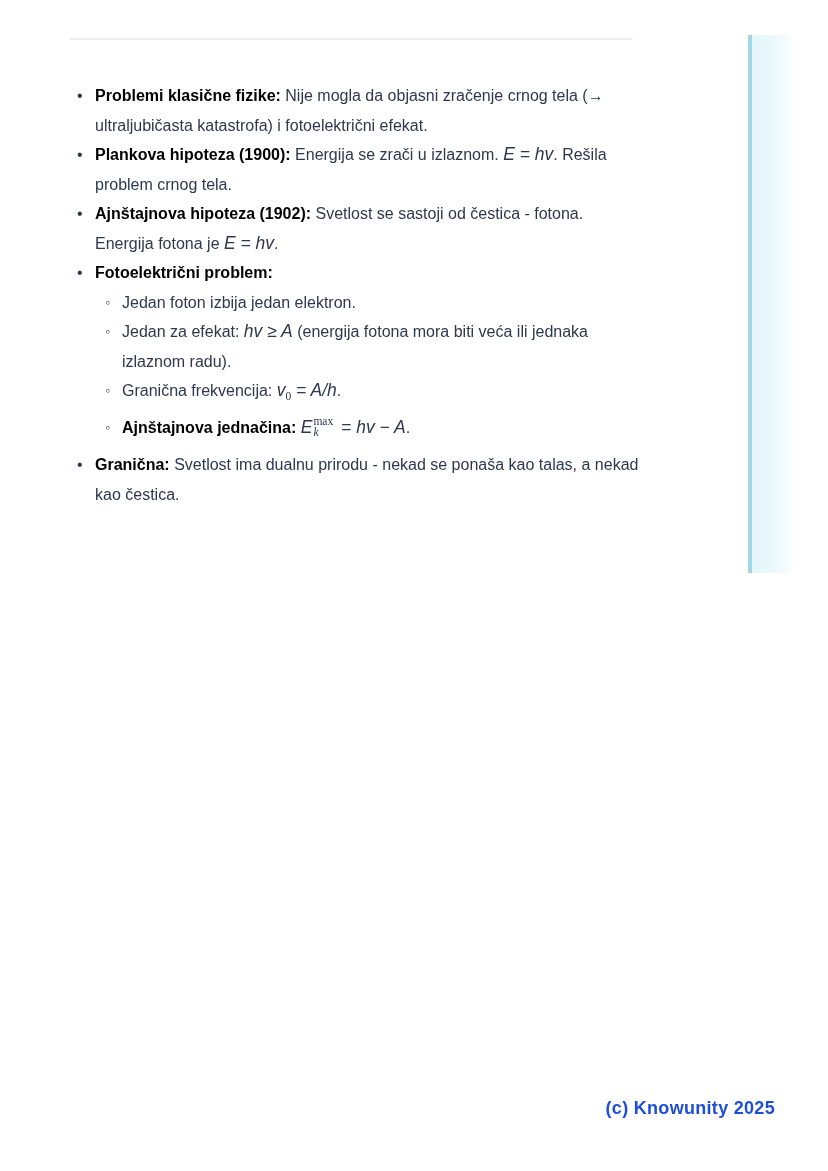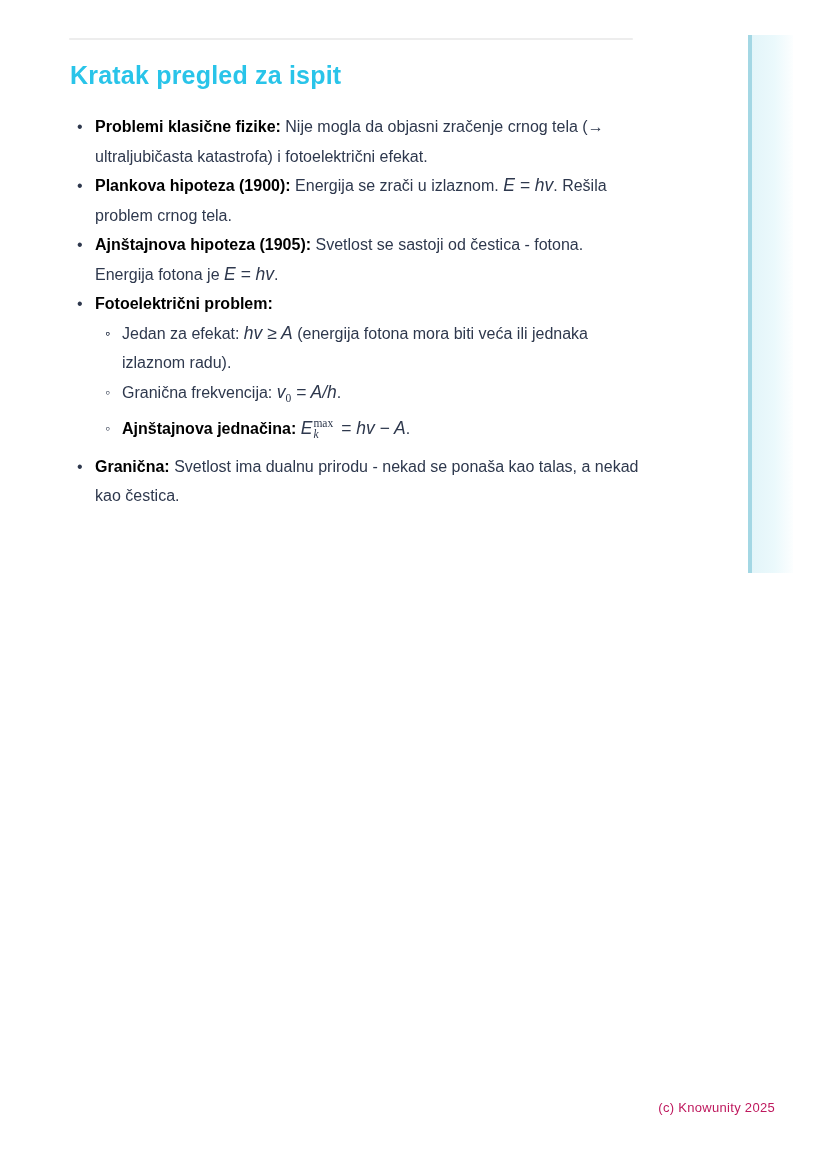--- a/index.html
+++ b/index.html
@@ -108,61 +108,62 @@
     display: block;
     font-family: "Liberation Serif", serif;
     font-style: italic;
     font-size: 11.5px;
     line-height: 11px;
   }
   .footer-note {
     position: absolute;
     right: 53px;
     top: 1100px;
-    font-size: 13px;
+    font-size: 18px;
     line-height: 16px;
     letter-spacing: 0.3px;
-    color: #be185d;
+    color: #1d4ed8;
+    font-weight: bold;
   }
 </style>
 </head>
 <body>
 
 <div class="page">
 
   <div class="top-divider"></div>
   <div class="accent-panel"></div>
 
   <main class="content">
-    <h1 class="page-title">Kratak pregled za ispit</h1>
 
     <ul class="bullet-list">
 
       <li>
         <span class="marker">•</span>
         <span class="lead">Problemi klasične fizike:</span><span> Nije mogla da objasni zračenje crnog tela (→ ultraljubičasta katastrofa) i fotoelektrični efekat.</span>
       </li>
 
       <li>
         <span class="marker">•</span>
         <span class="lead">Plankova hipoteza (1900):</span><span> Energija se zrači u izlaznom. </span><span class="math">E = hv</span><span>. Rešila problem crnog tela.</span>
       </li>
 
       <li>
         <span class="marker">•</span>
-        <span class="lead">Ajnštajnova hipoteza (1905):</span><span> Svetlost se sastoji od čestica - fotona. Energija fotona je </span><span class="math">E = hv</span><span>.</span>
+        <span class="lead">Ajnštajnova hipoteza (1902):</span><span> Svetlost se sastoji od čestica - fotona. Energija fotona je </span><span class="math">E = hv</span><span>.</span>
       </li>
 
       <li>
         <span class="marker">•</span>
         <span class="lead">Fotoelektrični problem:</span>
         <ul class="sub-list">
 
           <li>
             <span class="marker">◦</span>
+            <span>Jedan foton izbija jedan elektron.</span>
           </li>
 
           <li>
             <span class="marker">◦</span>
             <span>Jedan za efekat: </span><span class="math">hv ≥ A</span><span> (energija fotona mora biti veća ili jednaka izlaznom radu).</span>
           </li>
 
           <li>
             <span class="marker">◦</span>
             <span>Granična frekvencija: </span><span class="math">v</span><span class="msub">0</span><span class="math"> = A/h</span><span>.</span>

